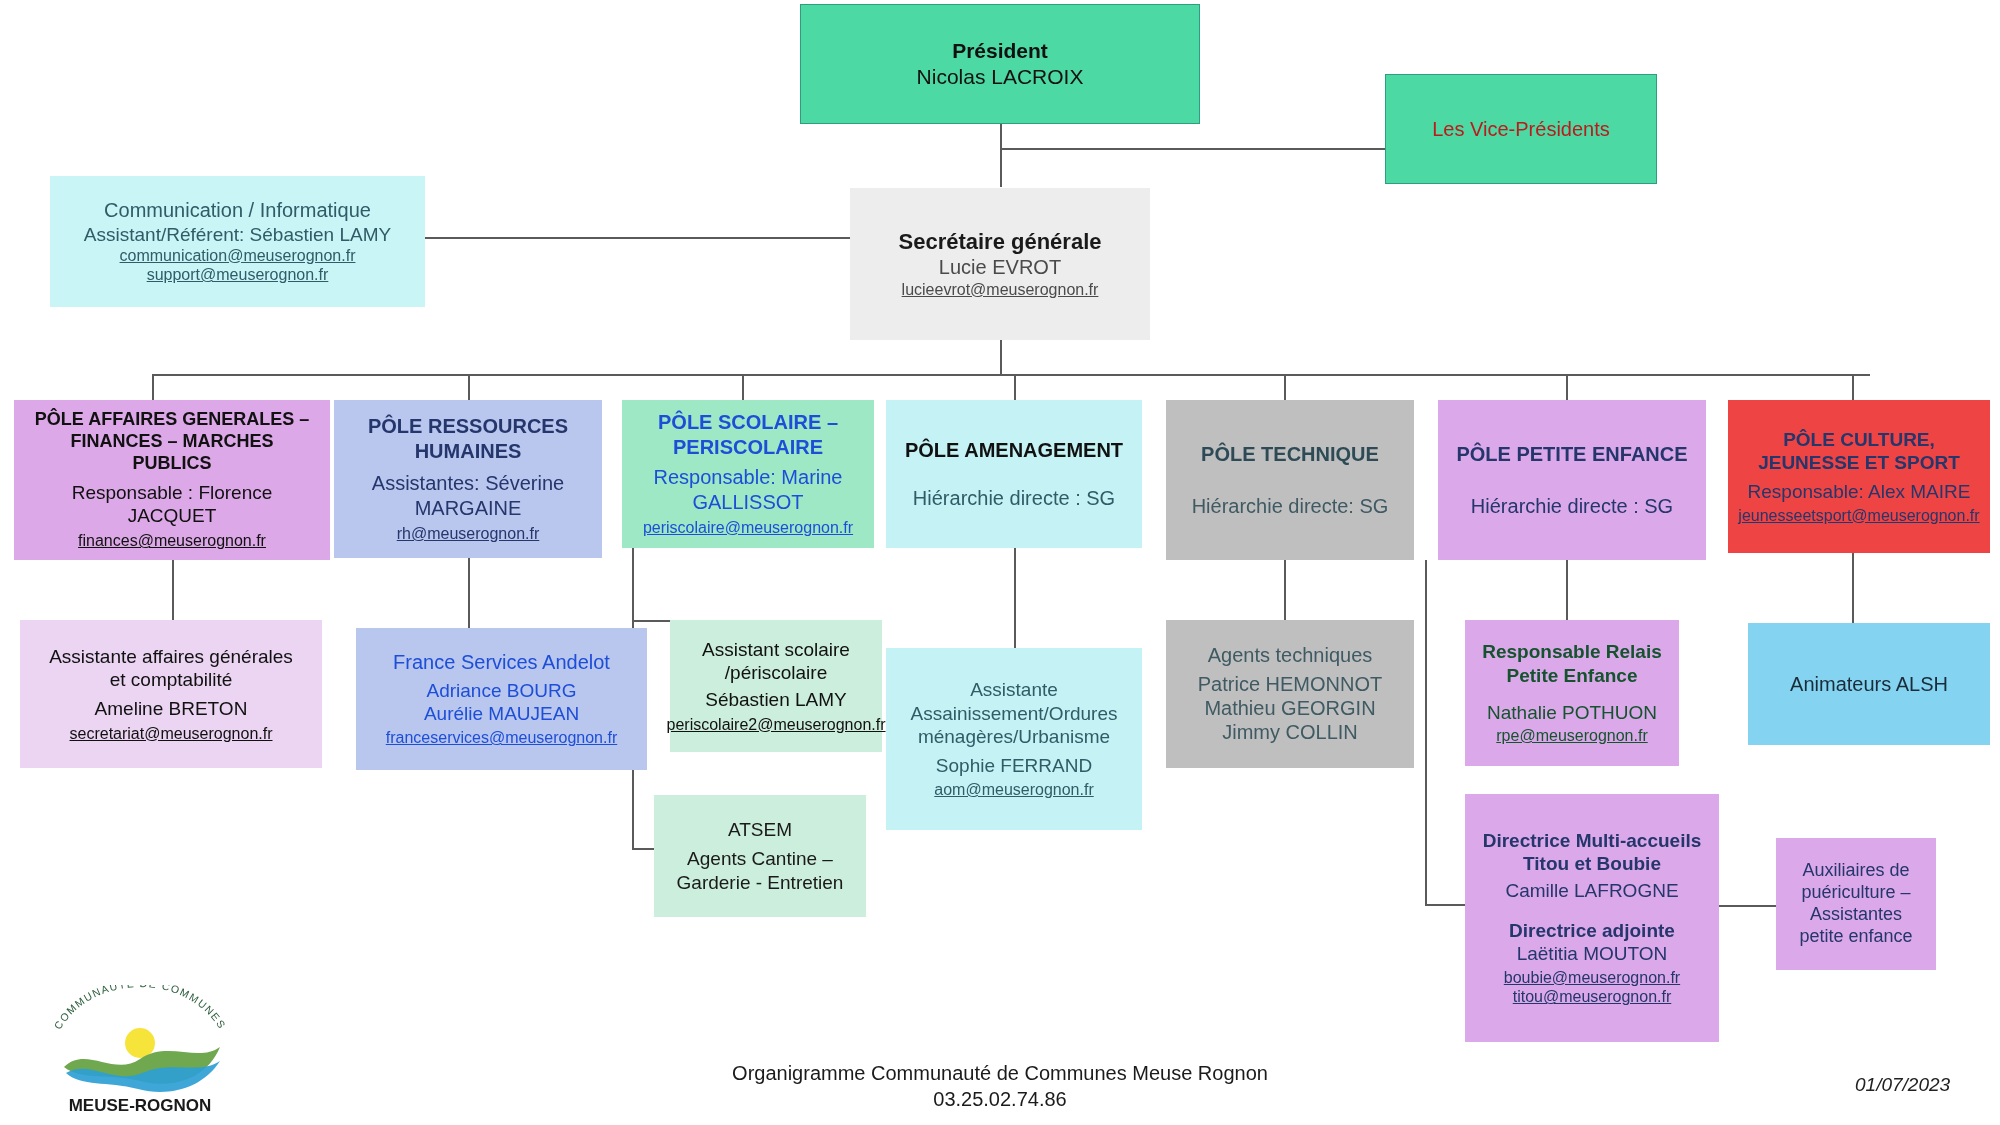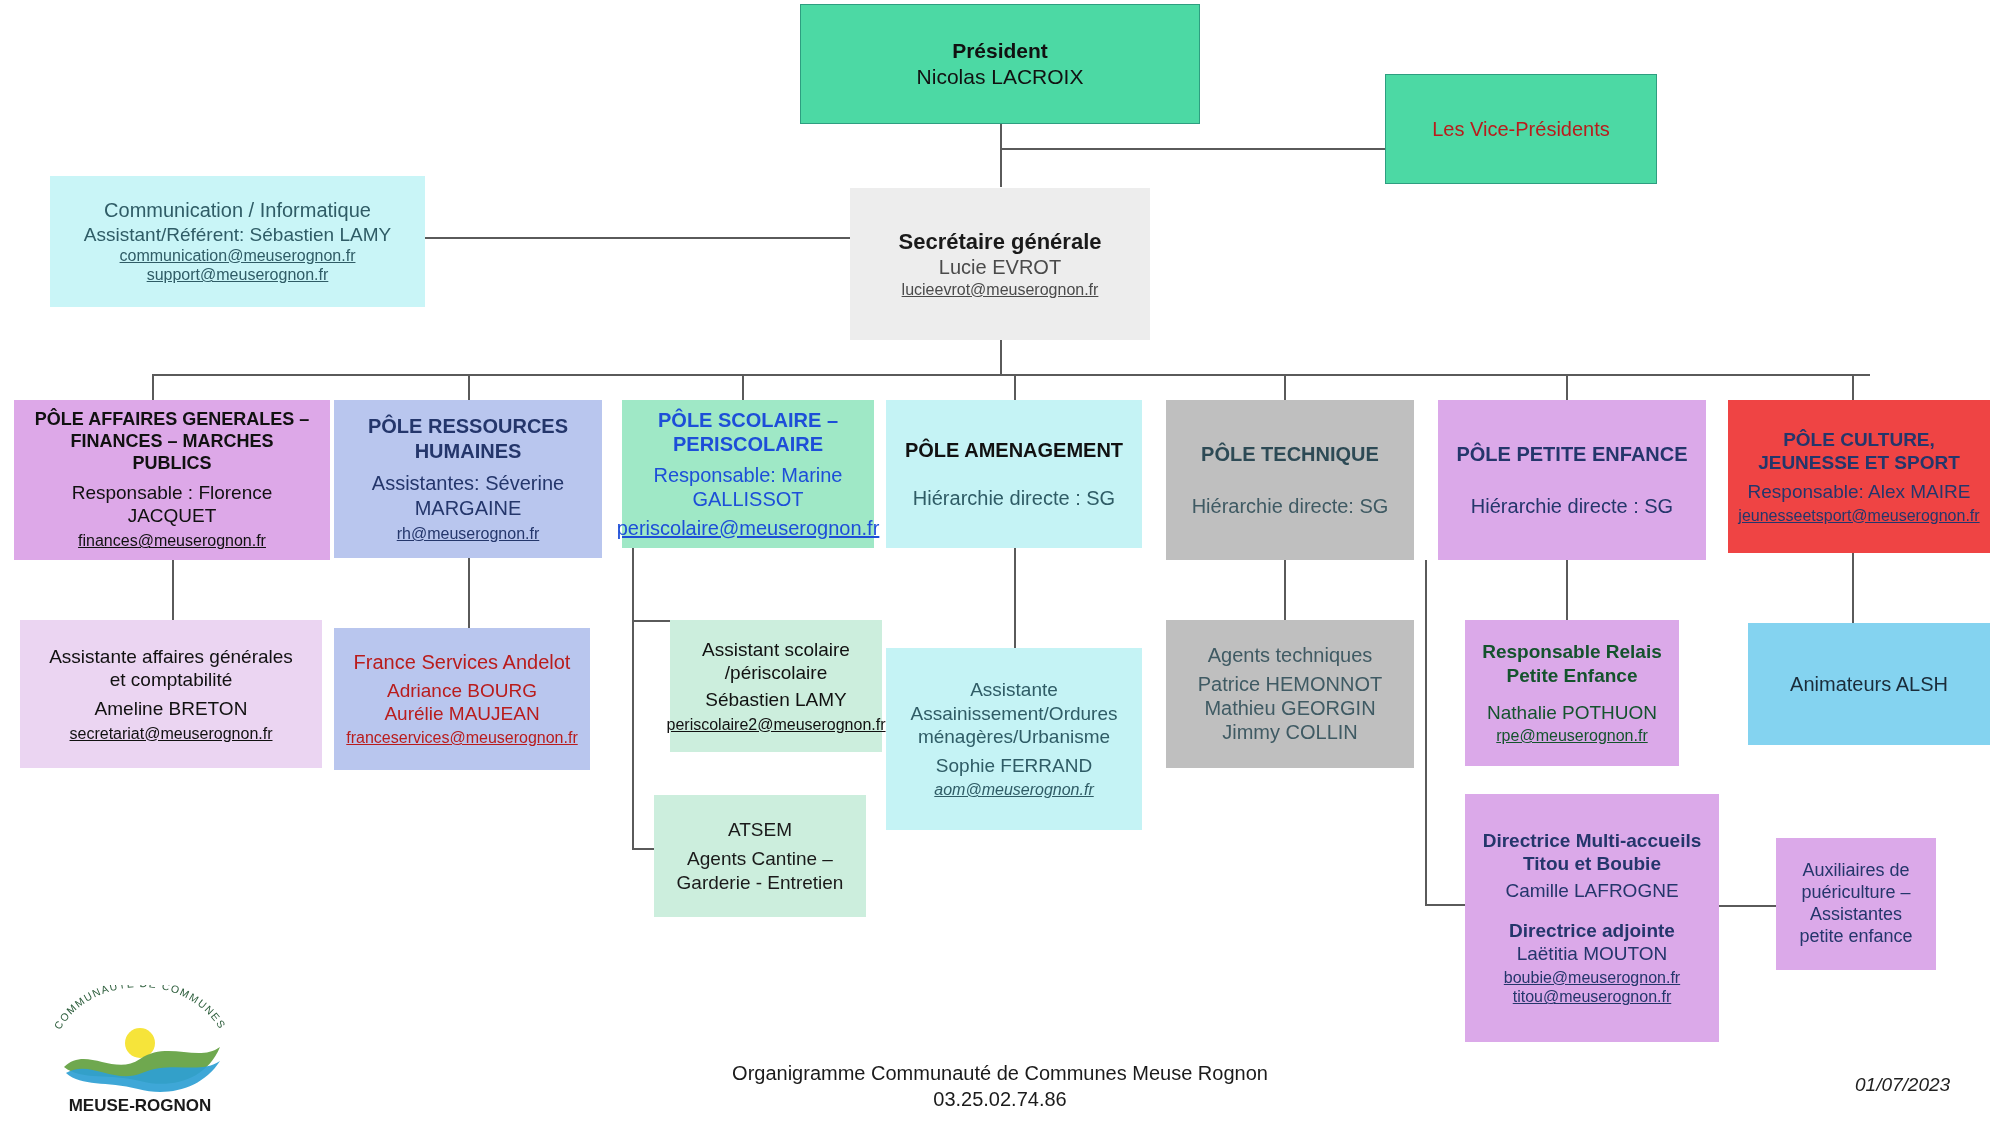--- a/index.html
+++ b/index.html
@@ -153,33 +153,33 @@
   </div>
 
   <div class="node" style="left:334px; top:400px; width:268px; height:158px; background:#B9C6EE; color:#24366B; font-size:20px;">
     <span class="ttl">PÔLE RESSOURCES</span>
     <span class="ttl">HUMAINES</span>
     <span class="sub" style="margin-top:8px;">Assistantes: Séverine</span>
     <span class="sub">MARGAINE</span>
     <span class="mail" style="margin-top:4px; font-size:16px;">rh@meuserognon.fr</span>
   </div>
 
-  <div class="node" style="left:334px; top:628px; width:256px; height:142px; background:#B9C6EE; color:#b91c1c; font-size:19px;">
+  <div class="node" style="left:356px; top:628px; width:291px; height:142px; background:#B9C6EE; color:#1d4ed8; font-size:19px;">
     <span class="sub" style="font-size:20px;">France Services Andelot</span>
     <span class="sub" style="margin-top:4px;">Adriance BOURG</span>
     <span class="sub">Aurélie MAUJEAN</span>
     <span class="mail" style="margin-top:3px; font-size:16px;">franceservices@meuserognon.fr</span>
   </div>
 
   <div class="node" style="left:622px; top:400px; width:252px; height:148px; background:#9FE8C6; color:#1d4ed8; font-size:20px;">
     <span class="ttl">PÔLE SCOLAIRE –</span>
     <span class="ttl">PERISCOLAIRE</span>
     <span class="sub" style="margin-top:6px;">Responsable: Marine</span>
     <span class="sub">GALLISSOT</span>
-    <span class="mail" style="margin-top:4px; font-size:20px;text-decoration:underline;">periscolaire@meuserognon.fr</span>
+    <span class="mail" style="margin-top:4px; font-size:16px;text-decoration:underline;">periscolaire@meuserognon.fr</span>
   </div>
 
   <div class="node" style="left:670px; top:620px; width:212px; height:132px; background:#CCEEDD; color:#111; font-size:19px;">
     <span class="sub">Assistant scolaire</span>
     <span class="sub">/périscolaire</span>
     <span class="sub" style="margin-top:4px;">Sébastien LAMY</span>
     <span class="mail" style="margin-top:3px; font-size:16px;">periscolaire2@meuserognon.fr</span>
   </div>
 
   <div class="node" style="left:654px; top:795px; width:212px; height:122px; background:#CCEEDD; color:#1a1a1a; font-size:19px;">
@@ -191,21 +191,21 @@
   <div class="node" style="left:886px; top:400px; width:256px; height:148px; background:#C5F3F5; color:#111; font-size:20px;">
     <span class="ttl">PÔLE AMENAGEMENT</span>
     <span class="sub" style="margin-top:24px; color:#2F5C66;">Hiérarchie directe : SG</span>
   </div>
 
   <div class="node" style="left:886px; top:648px; width:256px; height:182px; background:#C5F3F5; color:#2F5C66; font-size:19px;">
     <span class="sub">Assistante</span>
     <span class="sub">Assainissement/Ordures</span>
     <span class="sub">ménagères/Urbanisme</span>
     <span class="sub" style="margin-top:6px;">Sophie FERRAND</span>
-    <span class="mail" style="margin-top:3px; font-size:16px;font-style:italic;">aom@meuserognon.fr</span>
+    <span class="mail" style="margin-top:3px; font-size:16px;">aom@meuserognon.fr</span>
   </div>
 
   <div class="node" style="left:1166px; top:400px; width:248px; height:160px; background:#BFBFBF; color:#2D4A55; font-size:20px;">
     <span class="ttl">PÔLE TECHNIQUE</span>
     <span class="sub" style="margin-top:28px; color:#3F5A63;">Hiérarchie directe: SG</span>
   </div>
 
   <div class="node" style="left:1166px; top:620px; width:248px; height:148px; background:#BFBFBF; color:#3F5A63; font-size:20px;">
     <span class="sub">Agents techniques</span>
     <span class="sub" style="margin-top:4px;">Patrice HEMONNOT</span>

